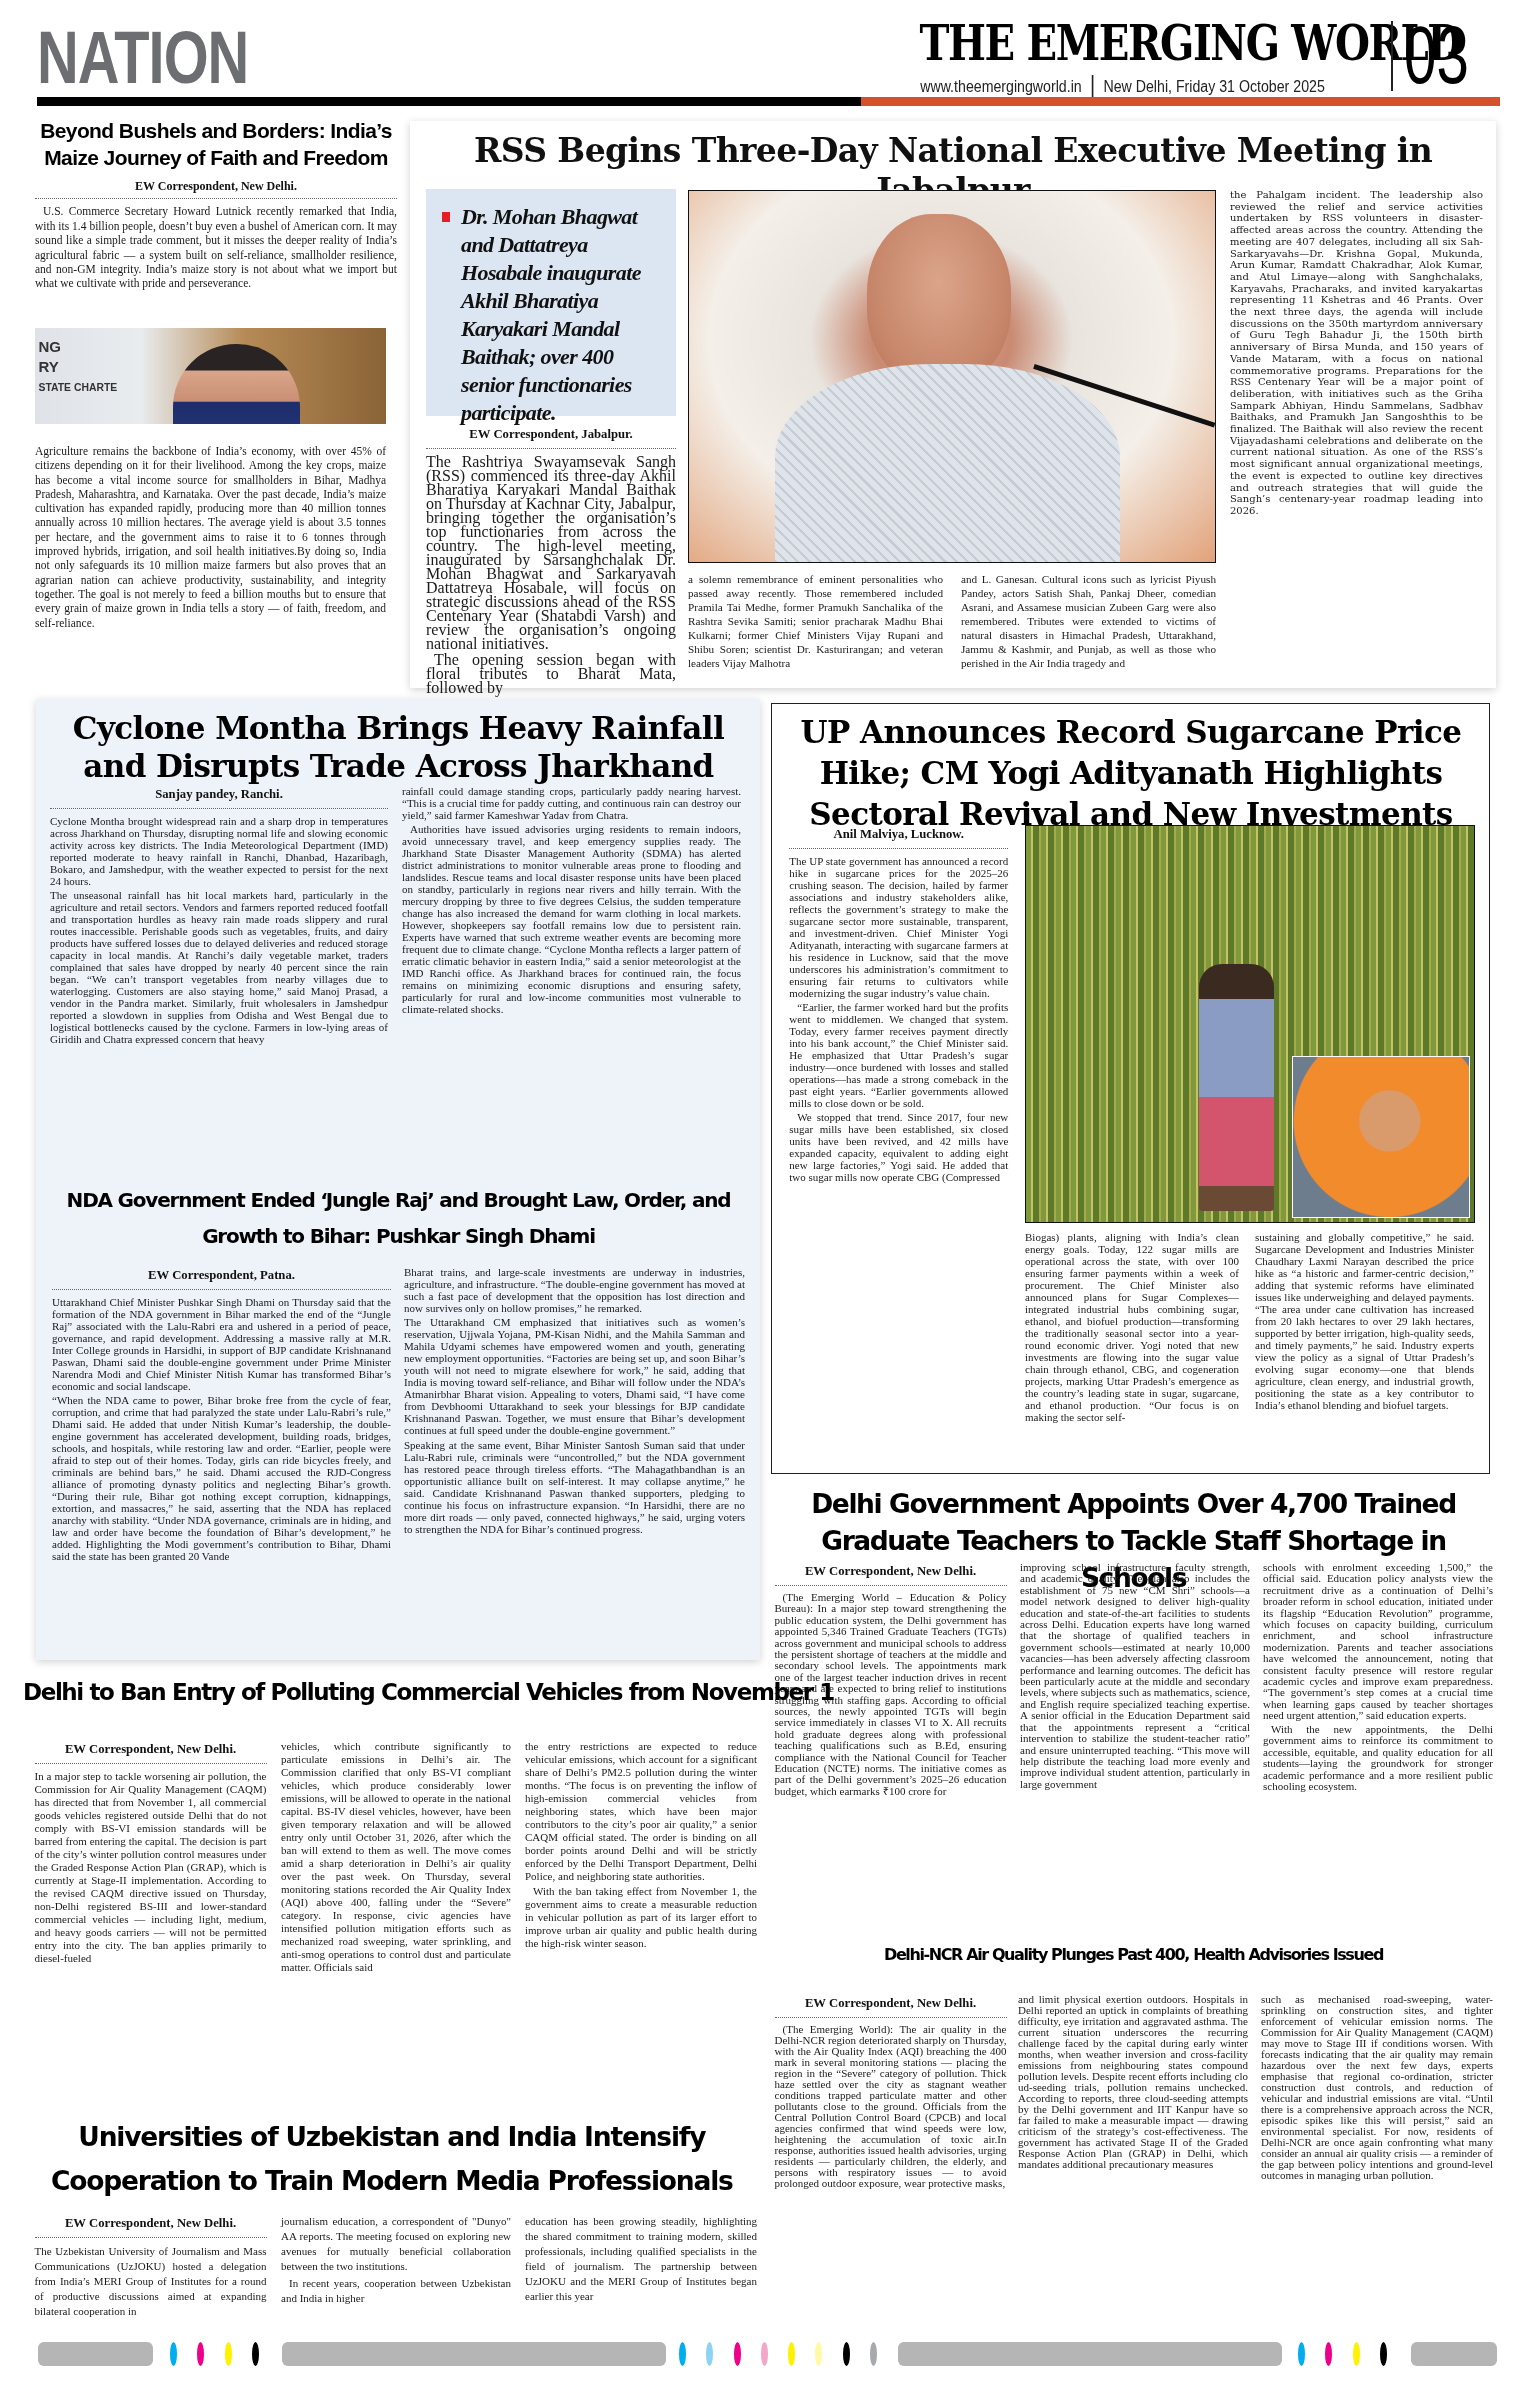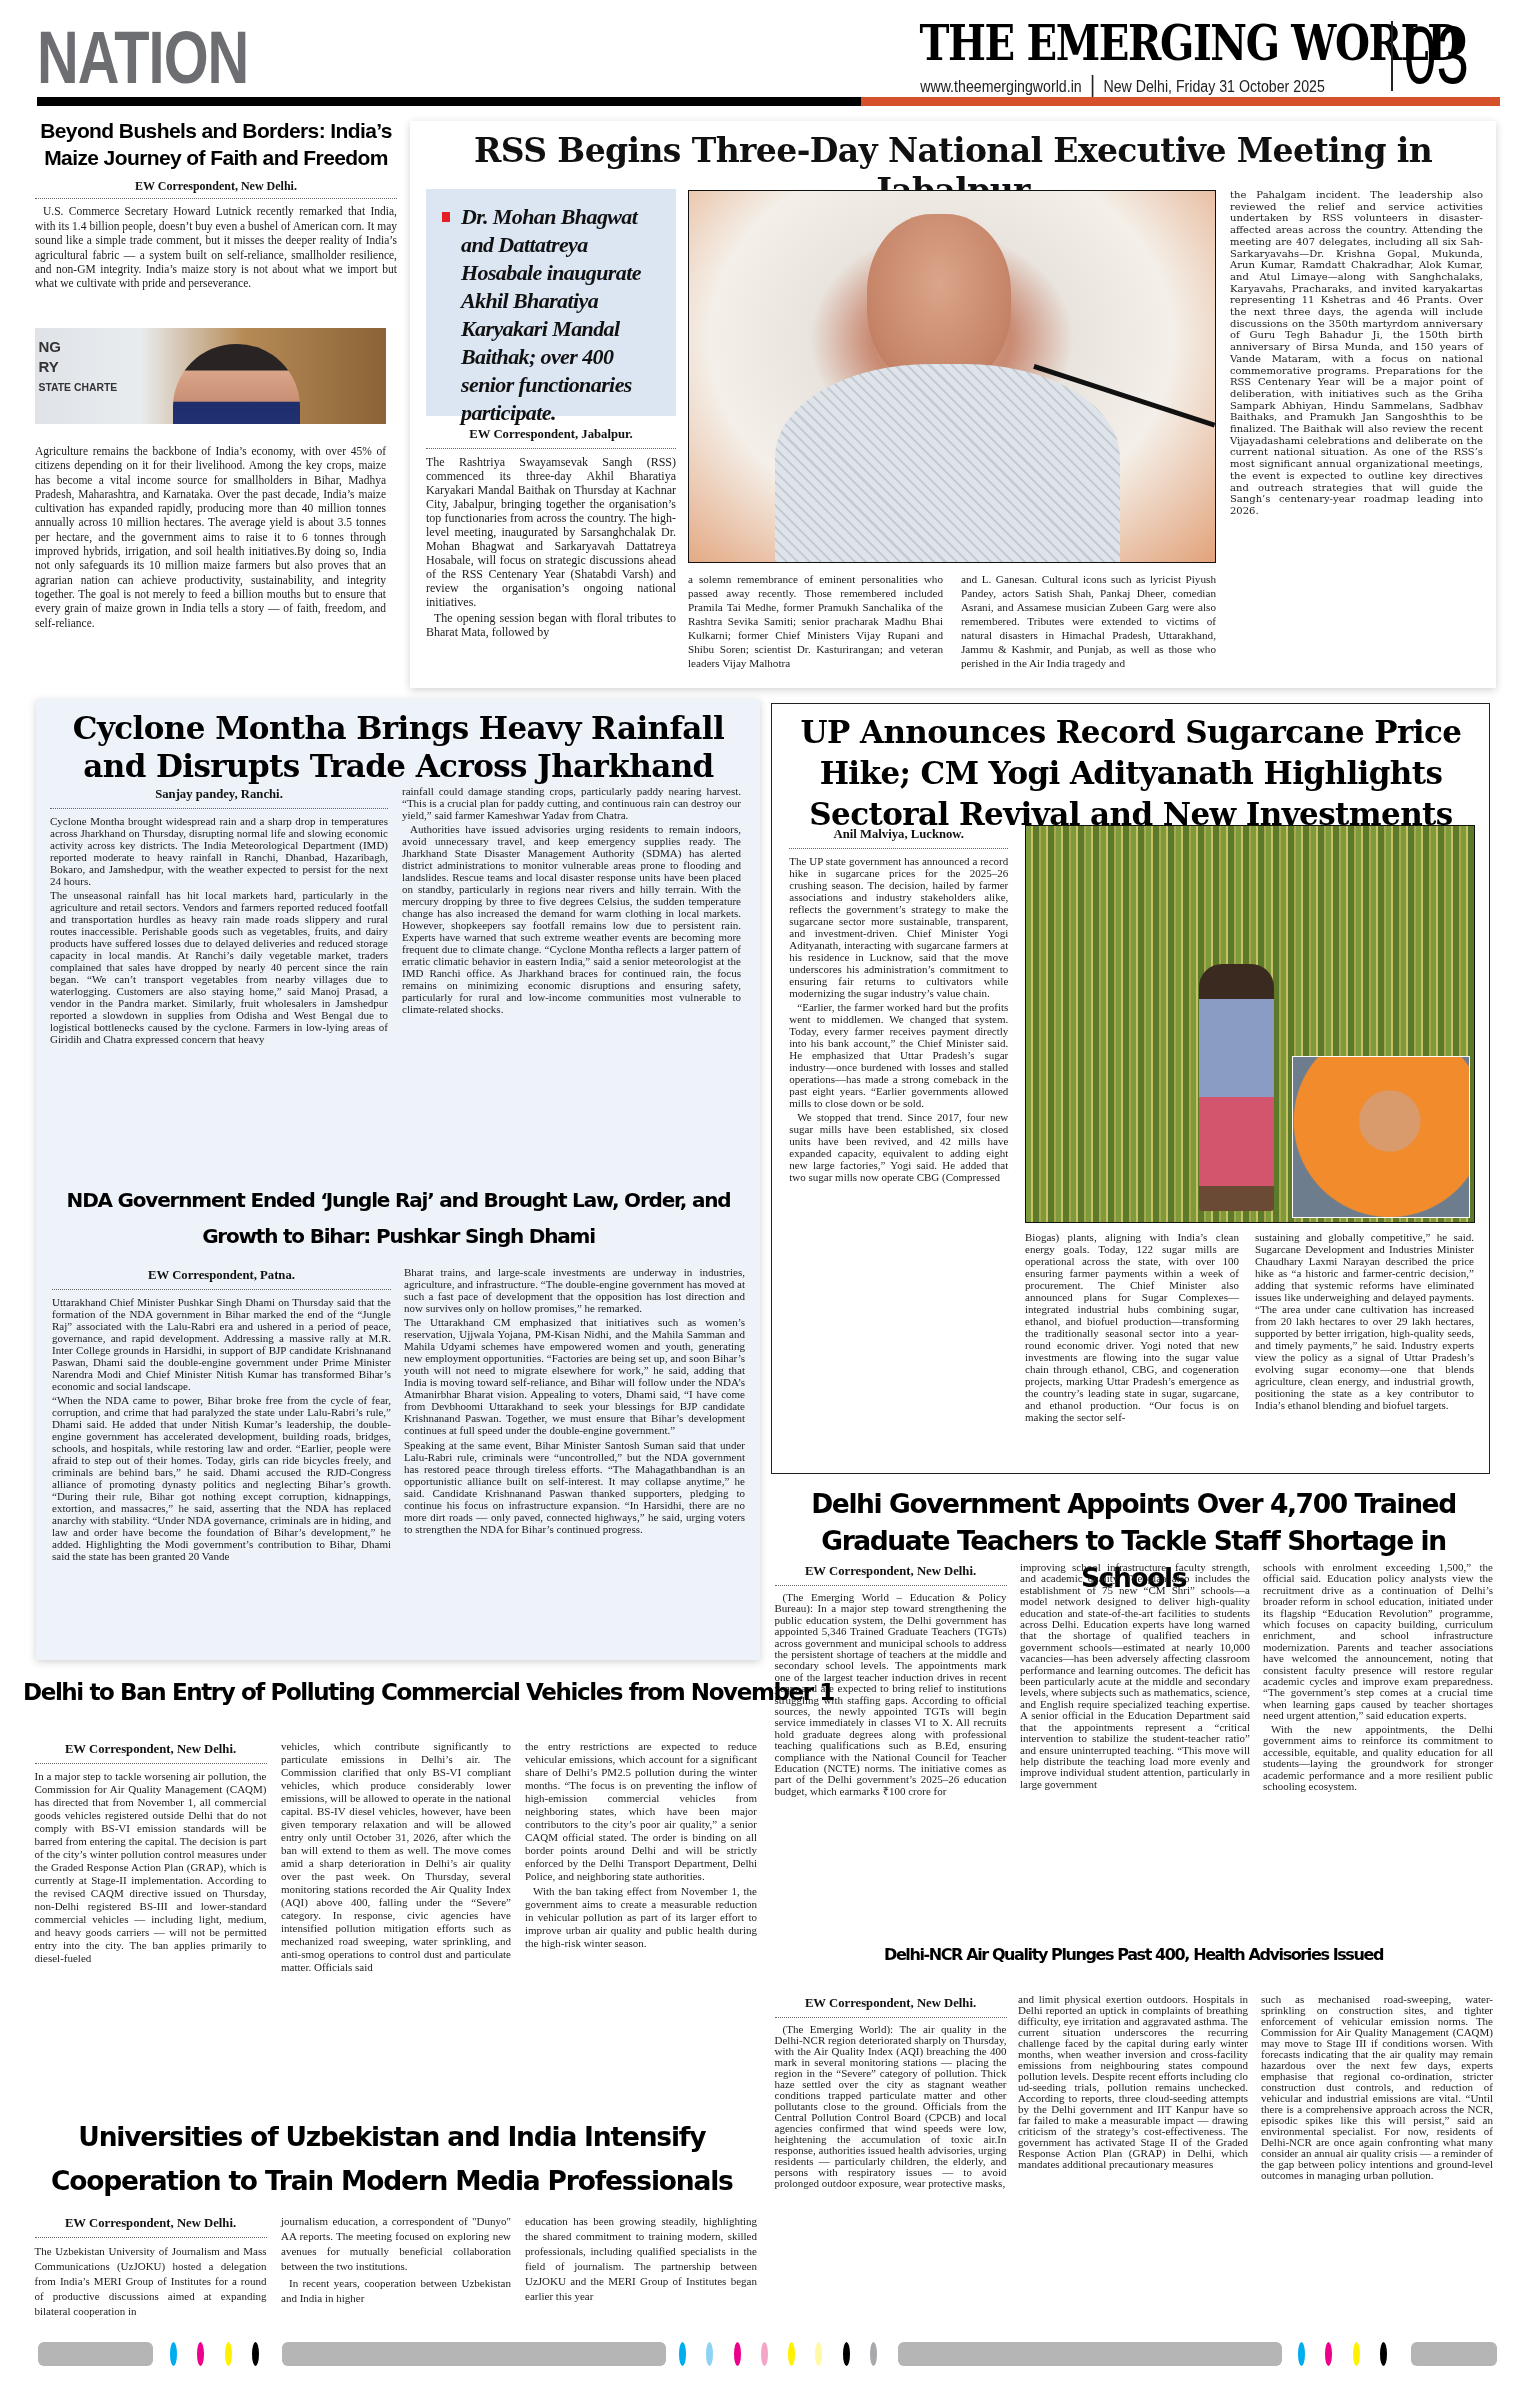--- a/index.html
+++ b/index.html
@@ -71,21 +71,21 @@
 </div>
 
 <div class="box shadow" style="left:410px; top:121px; width:1086px; height:567px; background:#fff;">
   <div class="rss-hl">RSS Begins Three-Day National Executive Meeting in Jabalpur</div>
   <div class="rss-callout">
     <span class="bullet"></span>
     <div class="txt">Dr. Mohan Bhagwat and Dattatreya Hosabale inaugurate Akhil Bharatiya Karyakari Mandal Baithak; over 400 senior functionaries participate.</div>
   </div>
   <div class="col" style="left:16px; top:304px; width:250px;">
     <div class="byline" style="font-size:12.7px;">EW Correspondent, Jabalpur.</div>
-    <div class="body" style="font-size:12px; line-height:14px;">
+    <div class="body" style="font-size:16px; line-height:14px;">
       <p>The Rashtriya Swayamsevak Sangh (RSS) commenced its three-day Akhil Bharatiya Karyakari Mandal Baithak on Thursday at Kachnar City, Jabalpur, bringing together the organisation’s top functionaries from across the country. The high-level meeting, inaugurated by Sarsanghchalak Dr. Mohan Bhagwat and Sarkaryavah Dattatreya Hosabale, will focus on strategic discussions ahead of the RSS Centenary Year (Shatabdi Varsh) and review the organisation’s ongoing national initiatives.</p>
       <p style="text-indent:8px;">The opening session began with floral tributes to Bharat Mata, followed by</p>
     </div>
   </div>
   <div class="photo" style="left:278px; top:69px; width:528px; height:373px; background:radial-gradient(ellipse at 48% 40%, #d9a58c 0%, #c98a72 18%, #e9e4de 34%, #f4efe8 60%, #e2a27a 100%);">
     <div style="position:absolute; left:178px; top:23px; width:144px; height:173px; border-radius:45%; background:radial-gradient(ellipse at 50% 40%,#dba58a 0%,#c58468 70%,#b27158 100%);"></div>
     <div style="position:absolute; left:86px; top:173px; width:345px; height:207px; border-radius:45% 45% 0 0; background:repeating-linear-gradient(45deg,#dfe4ea 0 5.8px,#c6ccd4 5.8px 8px);"></div>
     <div style="position:absolute; left:345px; top:173px; width:190px; height:4.6px; background:#111; transform:rotate(18deg); transform-origin:left center;"></div>
   </div>
   <div class="col body" style="left:278px; top:451px; width:255px; font-size:11.2px; line-height:14px;">a solemn remembrance of eminent personalities who passed away recently. Those remembered included Pramila Tai Medhe, former Pramukh Sanchalika of the Rashtra Sevika Samiti; senior pracharak Madhu Bhai Kulkarni; former Chief Ministers Vijay Rupani and Shibu Soren; scientist Dr. Kasturirangan; and veteran leaders Vijay Malhotra</div>
@@ -98,21 +98,21 @@
   <div>
     <div class="hl" style="position:absolute; left:11.5px; top:10.4px; width:702px; font-family:'DejaVu Serif',serif; font-size:31px; line-height:38px;">Cyclone Montha Brings Heavy Rainfall and Disrupts Trade Across Jharkhand</div>
     <div class="col" style="left:14px; top:86px; width:338px;">
       <div class="byline" style="font-size:12.7px;">Sanjay pandey, Ranchi.</div>
       <div class="body" style="font-size:11px; line-height:12px;">
         <p>Cyclone Montha brought widespread rain and a sharp drop in temperatures across Jharkhand on Thursday, disrupting normal life and slowing economic activity across key districts. The India Meteorological Department (IMD) reported moderate to heavy rainfall in Ranchi, Dhanbad, Hazaribagh, Bokaro, and Jamshedpur, with the weather expected to persist for the next 24 hours.</p>
         <p>The unseasonal rainfall has hit local markets hard, particularly in the agriculture and retail sectors. Vendors and farmers reported reduced footfall and transportation hurdles as heavy rain made roads slippery and rural routes inaccessible. Perishable goods such as vegetables, fruits, and dairy products have suffered losses due to delayed deliveries and reduced storage capacity in local mandis. At Ranchi’s daily vegetable market, traders complained that sales have dropped by nearly 40 percent since the rain began. “We can’t transport vegetables from nearby villages due to waterlogging. Customers are also staying home,” said Manoj Prasad, a vendor in the Pandra market. Similarly, fruit wholesalers in Jamshedpur reported a slowdown in supplies from Odisha and West Bengal due to logistical bottlenecks caused by the cyclone. Farmers in low-lying areas of Giridih and Chatra expressed concern that heavy</p>
       </div>
     </div>
     <div class="col body" style="left:366px; top:86px; width:339px; font-size:11px; line-height:12px;">
-      <p>rainfall could damage standing crops, particularly paddy nearing harvest. “This is a crucial plan for paddy cutting, and continuous rain can destroy our yield,” said farmer Kameshwar Yadav from Chatra.</p>
+      <p>rainfall could damage standing crops, particularly paddy nearing harvest. “This is a crucial time for paddy cutting, and continuous rain can destroy our yield,” said farmer Kameshwar Yadav from Chatra.</p>
       <p style="text-indent:8px;">Authorities have issued advisories urging residents to remain indoors, avoid unnecessary travel, and keep emergency supplies ready. The Jharkhand State Disaster Management Authority (SDMA) has alerted district administrations to monitor vulnerable areas prone to flooding and landslides. Rescue teams and local disaster response units have been placed on standby, particularly in regions near rivers and hilly terrain. With the mercury dropping by three to five degrees Celsius, the sudden temperature change has also increased the demand for warm clothing in local markets. However, shopkeepers say footfall remains low due to persistent rain. Experts have warned that such extreme weather events are becoming more frequent due to climate change. “Cyclone Montha reflects a larger pattern of erratic climatic behavior in eastern India,” said a senior meteorologist at the IMD Ranchi office. As Jharkhand braces for continued rain, the focus remains on minimizing economic disruptions and ensuring safety, particularly for rural and low-income communities most vulnerable to climate-related shocks.</p>
     </div>
   </div>
 
   <div>
     <div class="hl" style="position:absolute; left:11.5px; top:483px; width:702px; font-family:'DejaVu Sans',sans-serif; font-size:20px; line-height:36px; letter-spacing:-1.2px;">NDA Government Ended ‘Jungle Raj’ and Brought Law, Order, and Growth to Bihar: Pushkar Singh Dhami</div>
     <div class="col" style="left:16px; top:567px; width:339px;">
       <div class="byline" style="font-size:12.7px;">EW Correspondent, Patna.</div>
       <div class="body" style="font-size:11px; line-height:12px;">
         <p>Uttarakhand Chief Minister Pushkar Singh Dhami on Thursday said that the formation of the NDA government in Bihar marked the end of the “Jungle Raj” associated with the Lalu-Rabri era and ushered in a period of peace, governance, and rapid development. Addressing a massive rally at M.R. Inter College grounds in Harsidhi, in support of BJP candidate Krishnanand Paswan, Dhami said the double-engine government under Prime Minister Narendra Modi and Chief Minister Nitish Kumar has transformed Bihar’s economic and social landscape.</p>

